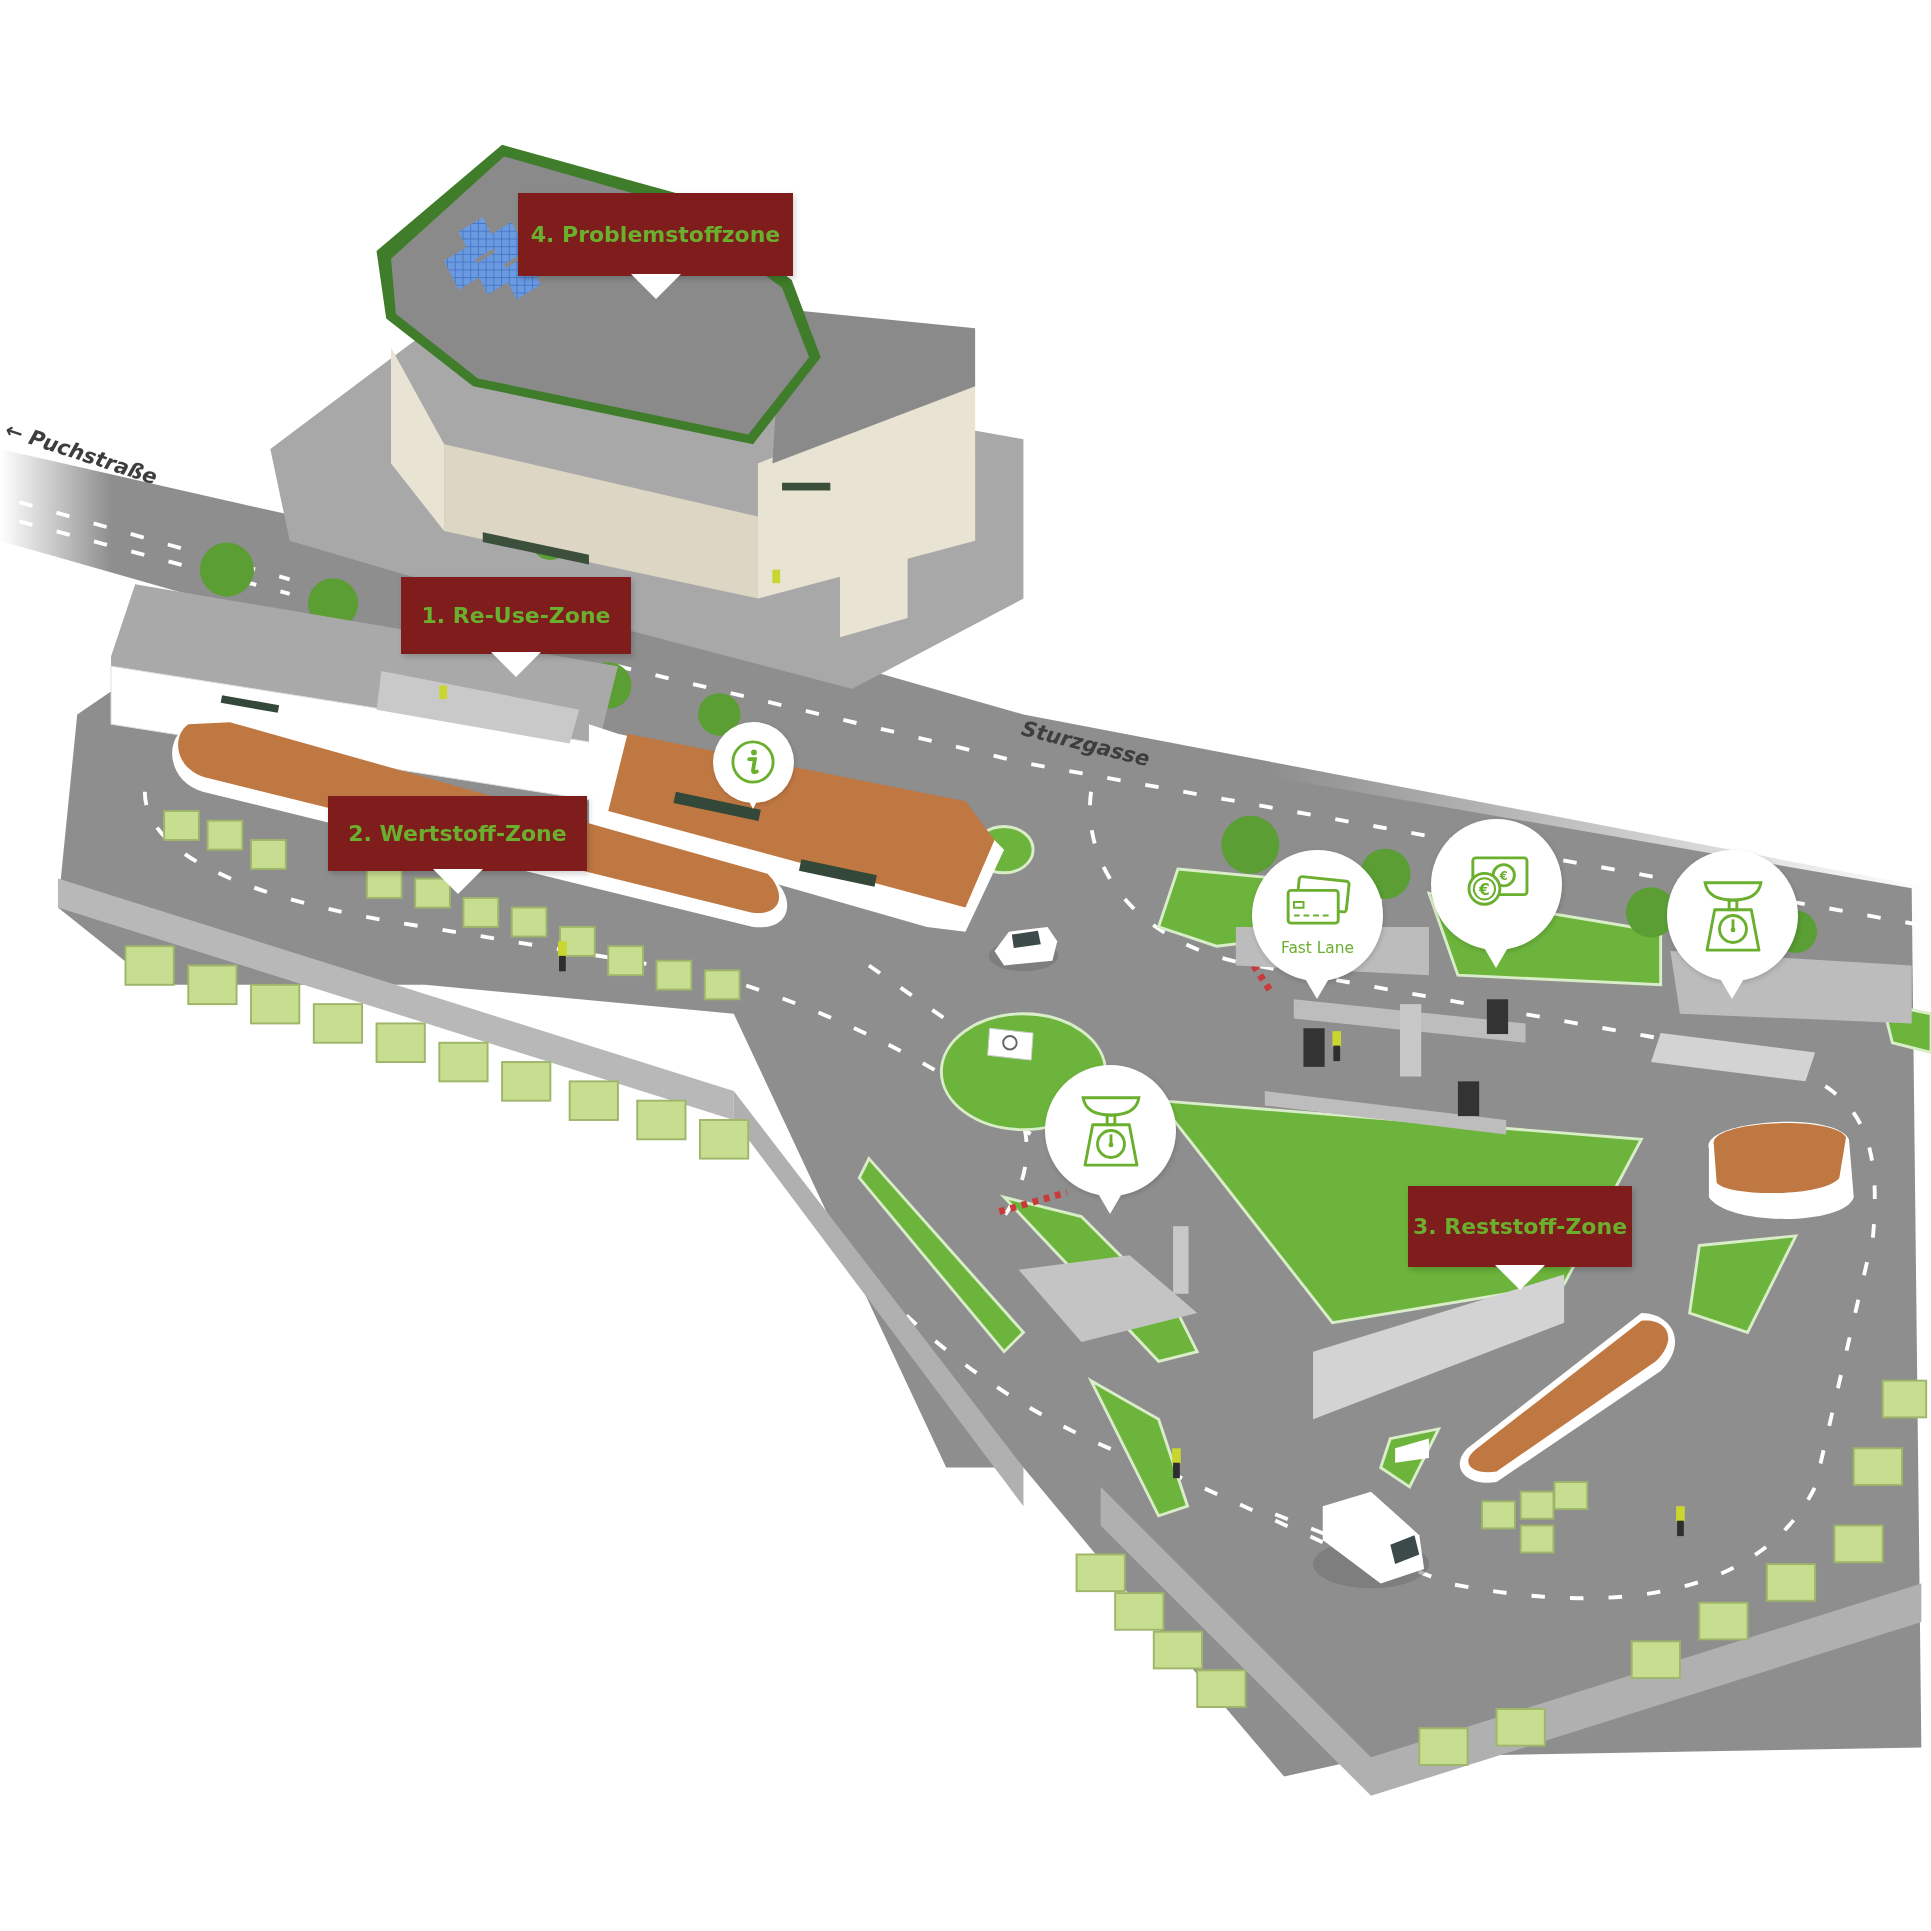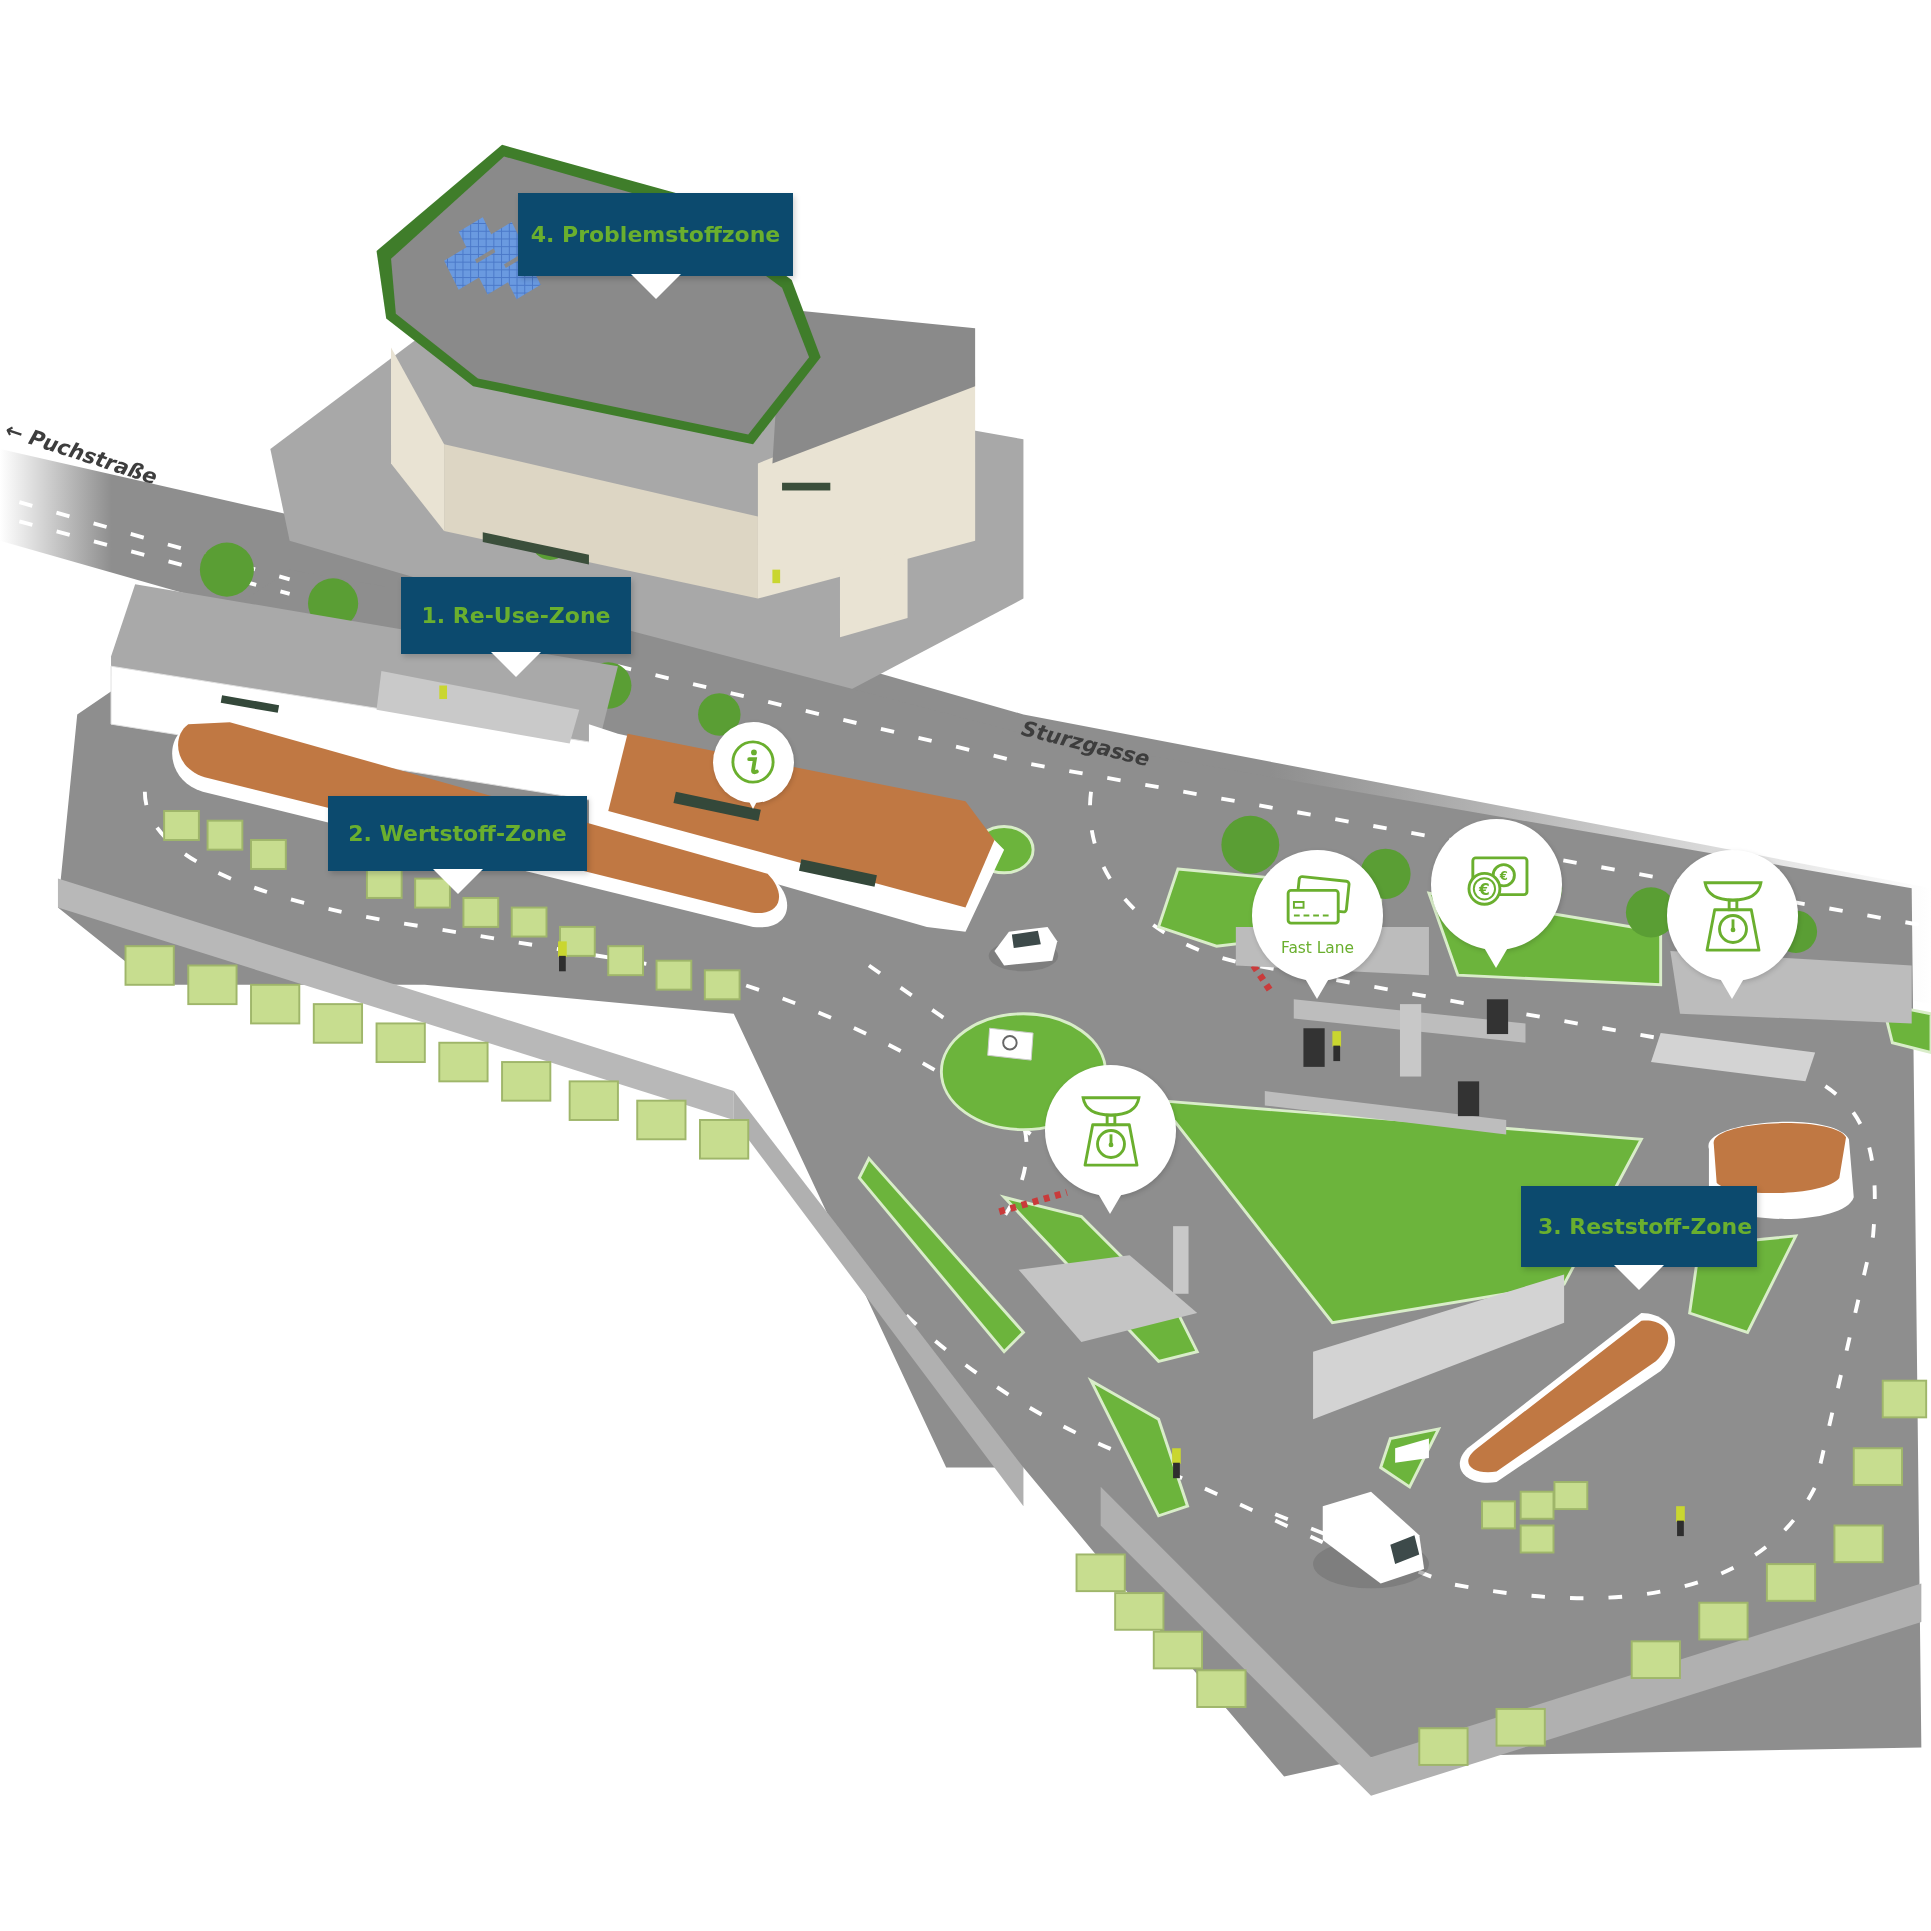--- a/index.html
+++ b/index.html
@@ -1,19 +1,19 @@
 <!DOCTYPE html>
 <html><head>
   <meta charset="utf-8">
   <style>
     html, body { margin: 0; padding: 0; background: #ffffff; }
     body { width: 1931px; height: 1931px; position: relative; overflow: hidden; font-family: "DejaVu Sans", sans-serif; }
     #scene { position: absolute; left: 0; top: 0; width: 1931px; height: 1931px; }
     .street-label { position: absolute; font-family: "DejaVu Sans", sans-serif; font-weight: bold; font-style: italic; color: #3d3d3d; font-size: 21px; white-space: nowrap; transform-origin: left center; }
-    .zone-callout { position: absolute; background: #0c4a6e; box-shadow: 1.9px 2.9px 5.8px rgba(0,0,0,0.18); display: flex; align-items: center; justify-content: center; cursor: pointer; }
+    .zone-callout { position: absolute; background: #7f1d1d; box-shadow: 1.9px 2.9px 5.8px rgba(0,0,0,0.18); display: flex; align-items: center; justify-content: center; cursor: pointer; }
     .zone-callout::after { content: ""; position: absolute; bottom: -23px; left: 50%; margin-left: -25px; border-left: 25px solid transparent; border-right: 25px solid transparent; border-top: 25px solid #ffffff; }
     .zone-callout span { font-family: "DejaVu Sans", sans-serif; font-weight: bold; font-size: 22px; color: #6aaf2e; white-space: nowrap; }
     .pin { position: absolute; cursor: pointer; }
     .pin .bubble { position: absolute; left: 0; top: 0; border-radius: 50%; background: #ffffff; box-shadow: 1px 1.9px 4.8px rgba(0,0,0,0.15); }
     .pin .tip { position: absolute; left: 50%; width: 0; height: 0; border-left: 17.4px solid transparent; border-right: 17.4px solid transparent; border-top: 29px solid #ffffff; }
     .pin svg.icon { position: absolute; }
     .pin .pin-label { position: absolute; width: 100%; text-align: center; font-family: "DejaVu Sans", sans-serif; font-weight: normal; color: #6aaf2e; font-size: 15.4px; }
   </style>
 </head>
 <body>
@@ -253,21 +253,21 @@
   
   <div class="zone-callout" style="left:518px; top:193px; width:275px; height:83px;">
     <span>4. Problemstoffzone</span>
   </div>
   <div class="zone-callout" style="left:401px; top:577px; width:230px; height:77px;">
     <span>1. Re-Use-Zone</span>
   </div>
   <div class="zone-callout" style="left:328px; top:796px; width:259px; height:75px;">
     <span>2. Wertstoff-Zone</span>
   </div>
-  <div class="zone-callout" style="left:1521px; top:1186px; width:224px; height:81px;padding-left:12px;">
+  <div class="zone-callout" style="left:1408px; top:1186px; width:224px; height:81px;">
     <span>3. Reststoff-Zone</span>
   </div>
 
   
   
   <div class="pin" style="left:713px; top:722px; width:81px; height:97px;">
     <div class="bubble" style="width:81px; height:81px;"></div>
     <div class="tip" style="top:66px; margin-left:-11.6px; border-left-width:11.6px; border-right-width:11.6px; border-top-width:21px;"></div>
     <svg class="icon" width="46" height="46" viewBox="0 0 48 48" style="left:17.4px; top:17.4px;">
       <circle cx="24" cy="24" r="21" fill="none" stroke="#6aaf2e" stroke-width="3"></circle>

